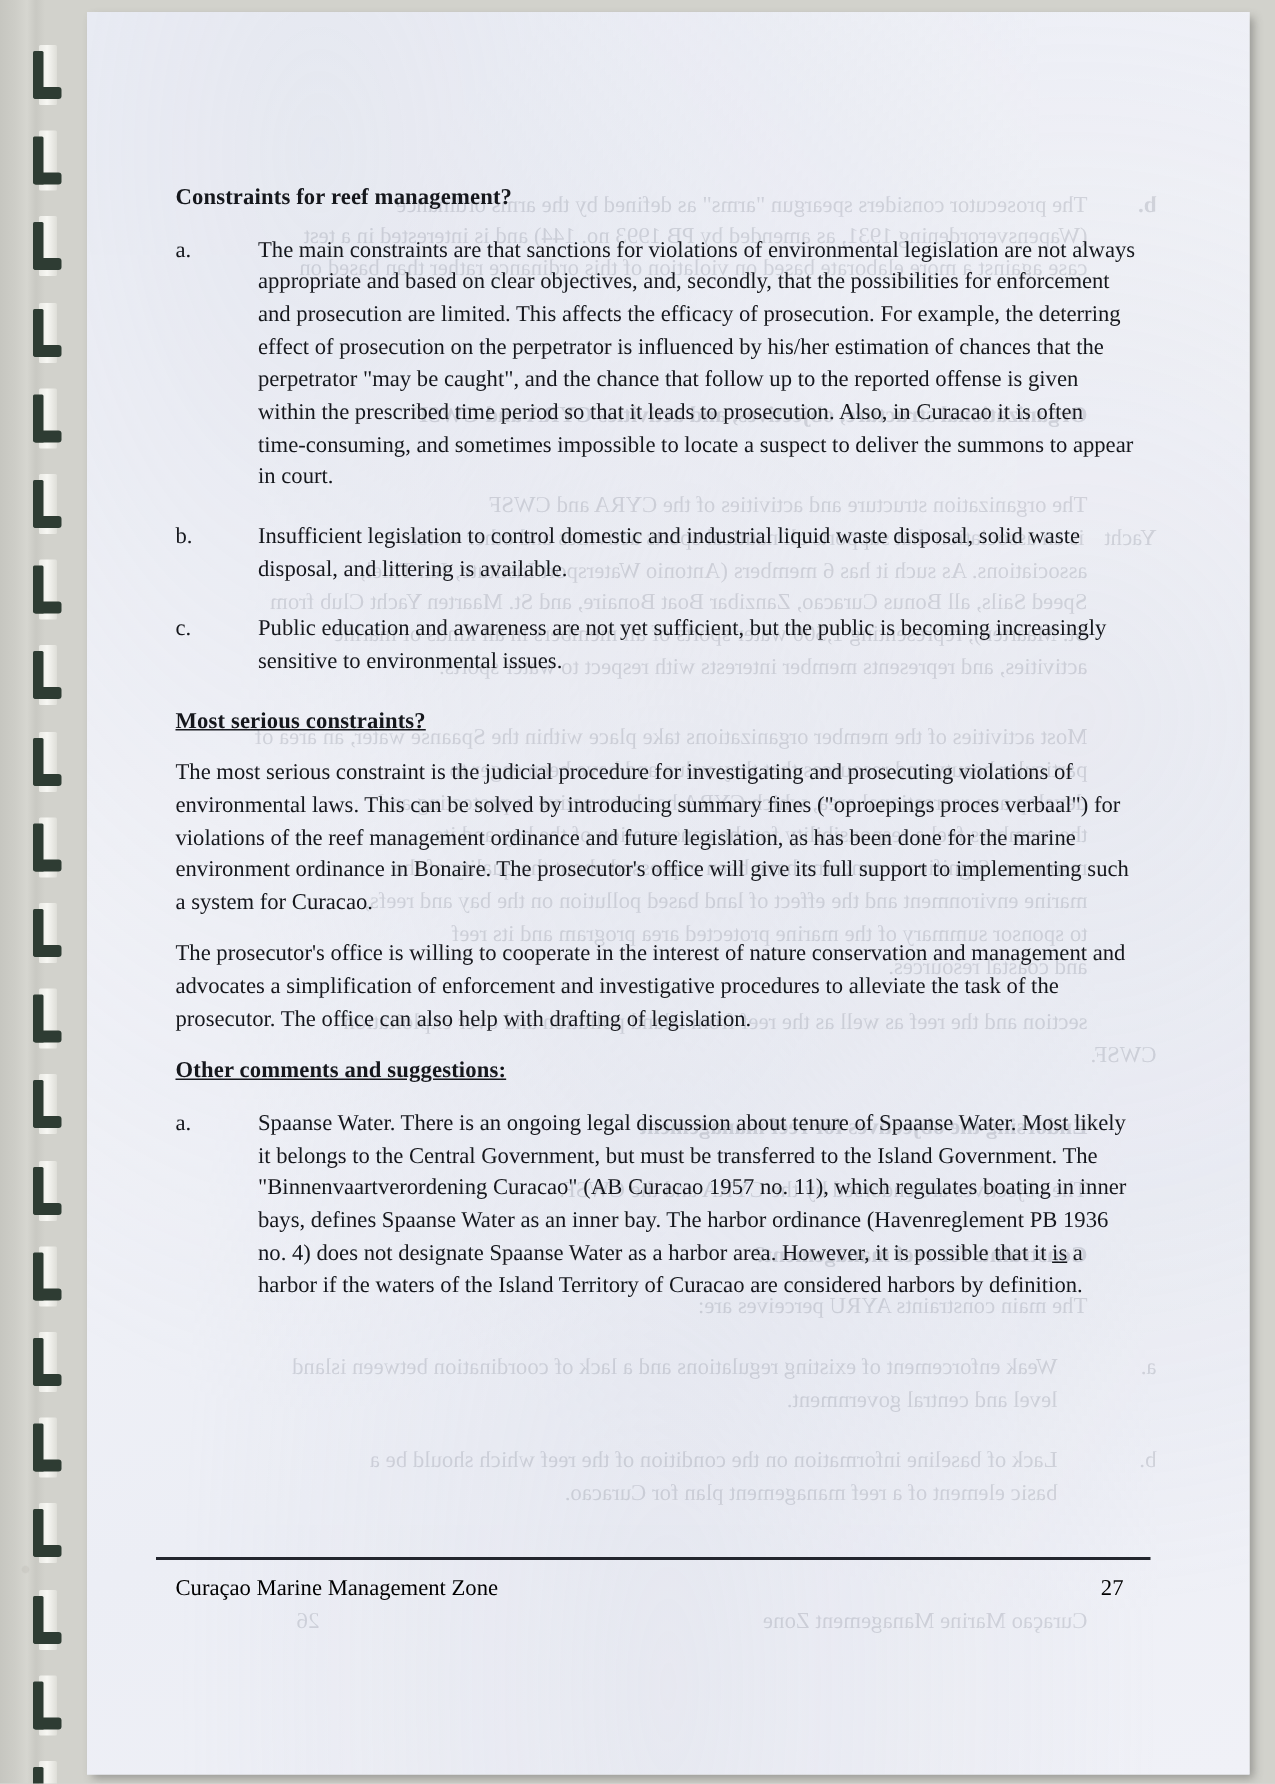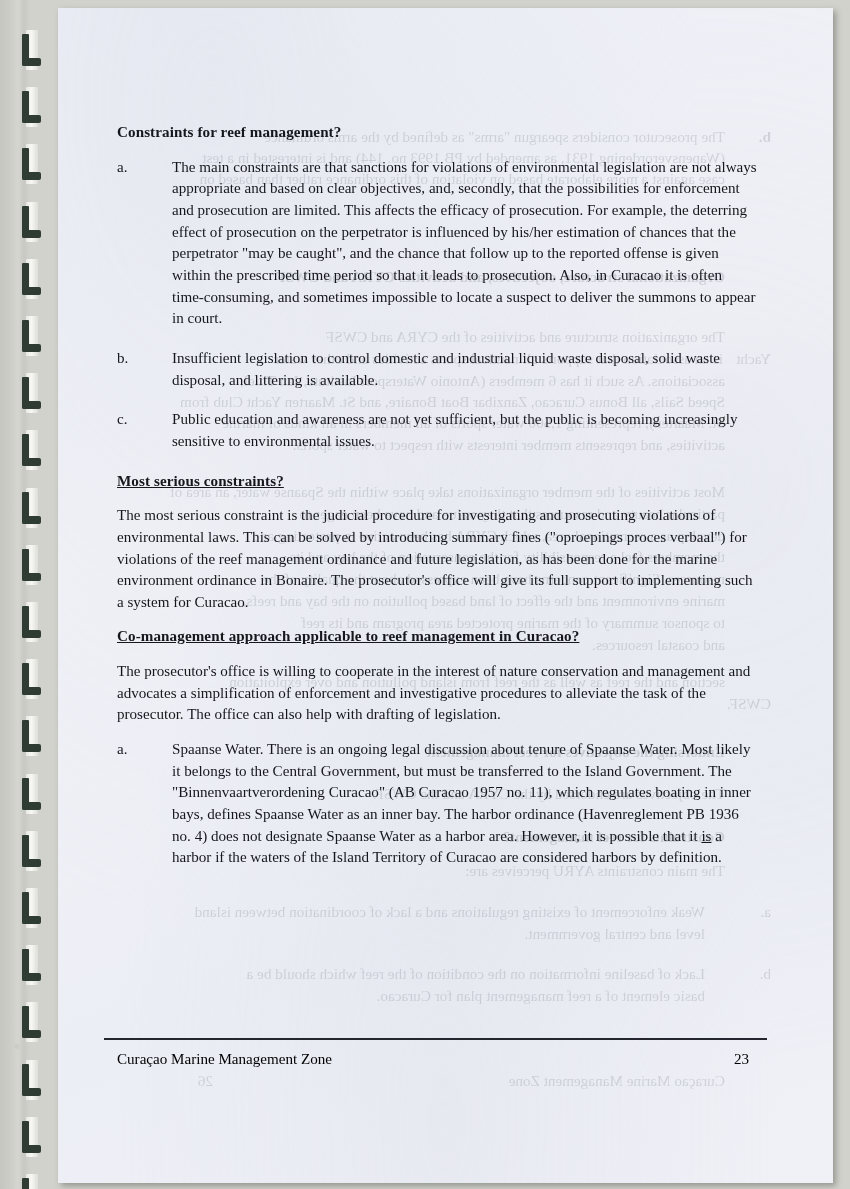--- a/index.html
+++ b/index.html
@@ -351,36 +351,36 @@
       </div>
 
       <div class="item">
         <span class="marker">c.</span>
         <span class="itext">Public education and awareness are not yet sufficient, but the public is becoming increasingly sensitive to environmental issues.</span>
       </div>
 
       <h2 class="sec sec-gap">Most serious constraints?</h2>
       <p class="body">The most serious constraint is the judicial procedure for investigating and prosecuting violations of environmental laws. This can be solved by introducing summary fines ("oproepings proces verbaal") for violations of the reef management ordinance and future legislation, as has been done for the marine environment ordinance in Bonaire. The prosecutor's office will give its full support to implementing such a system for Curacao.</p>
 
-      <h2 class="sec sec-gap">Co-management approach applicable to reef management in Curacao?</h2>
 
       <p class="body">The prosecutor's office is willing to cooperate in the interest of nature conservation and management and advocates a simplification of enforcement and investigative procedures to alleviate the task of the prosecutor. The office can also help with drafting of legislation.</p>
 
+      <h2 class="sec sec-gap">Other comments and suggestions:</h2>
 
       <div class="item">
         <span class="marker">a.</span>
         <span class="itext">
           <span>Spaanse Water. There is an ongoing legal discussion about tenure of Spaanse Water. Most likely it belongs to the Central Government, but must be transferred to the Island Government. The "Binnenvaartverordening Curacao" (AB Curacao 1957 no. 11), which regulates boating in inner bays, defines Spaanse Water as an inner bay. The harbor ordinance (Havenreglement PB 1936 no. 4) does not designate Spaanse Water as a harbor area. However, it is possible that it </span><u class="und">is</u><span> a harbor if the waters of the Island Territory of Curacao are considered harbors by definition.</span>
         </span>
       </div>
 
     </div>
 
     <div class="footer">
       <div class="footer-rule"></div>
       <div class="footer-row">
         <span class="footer-title">Curaçao Marine Management Zone</span>
-        <span class="footer-page">23</span>
+        <span class="footer-page">27</span>
       </div>
     </div>
 
   </div>
 </div>
 
 </body></html>

